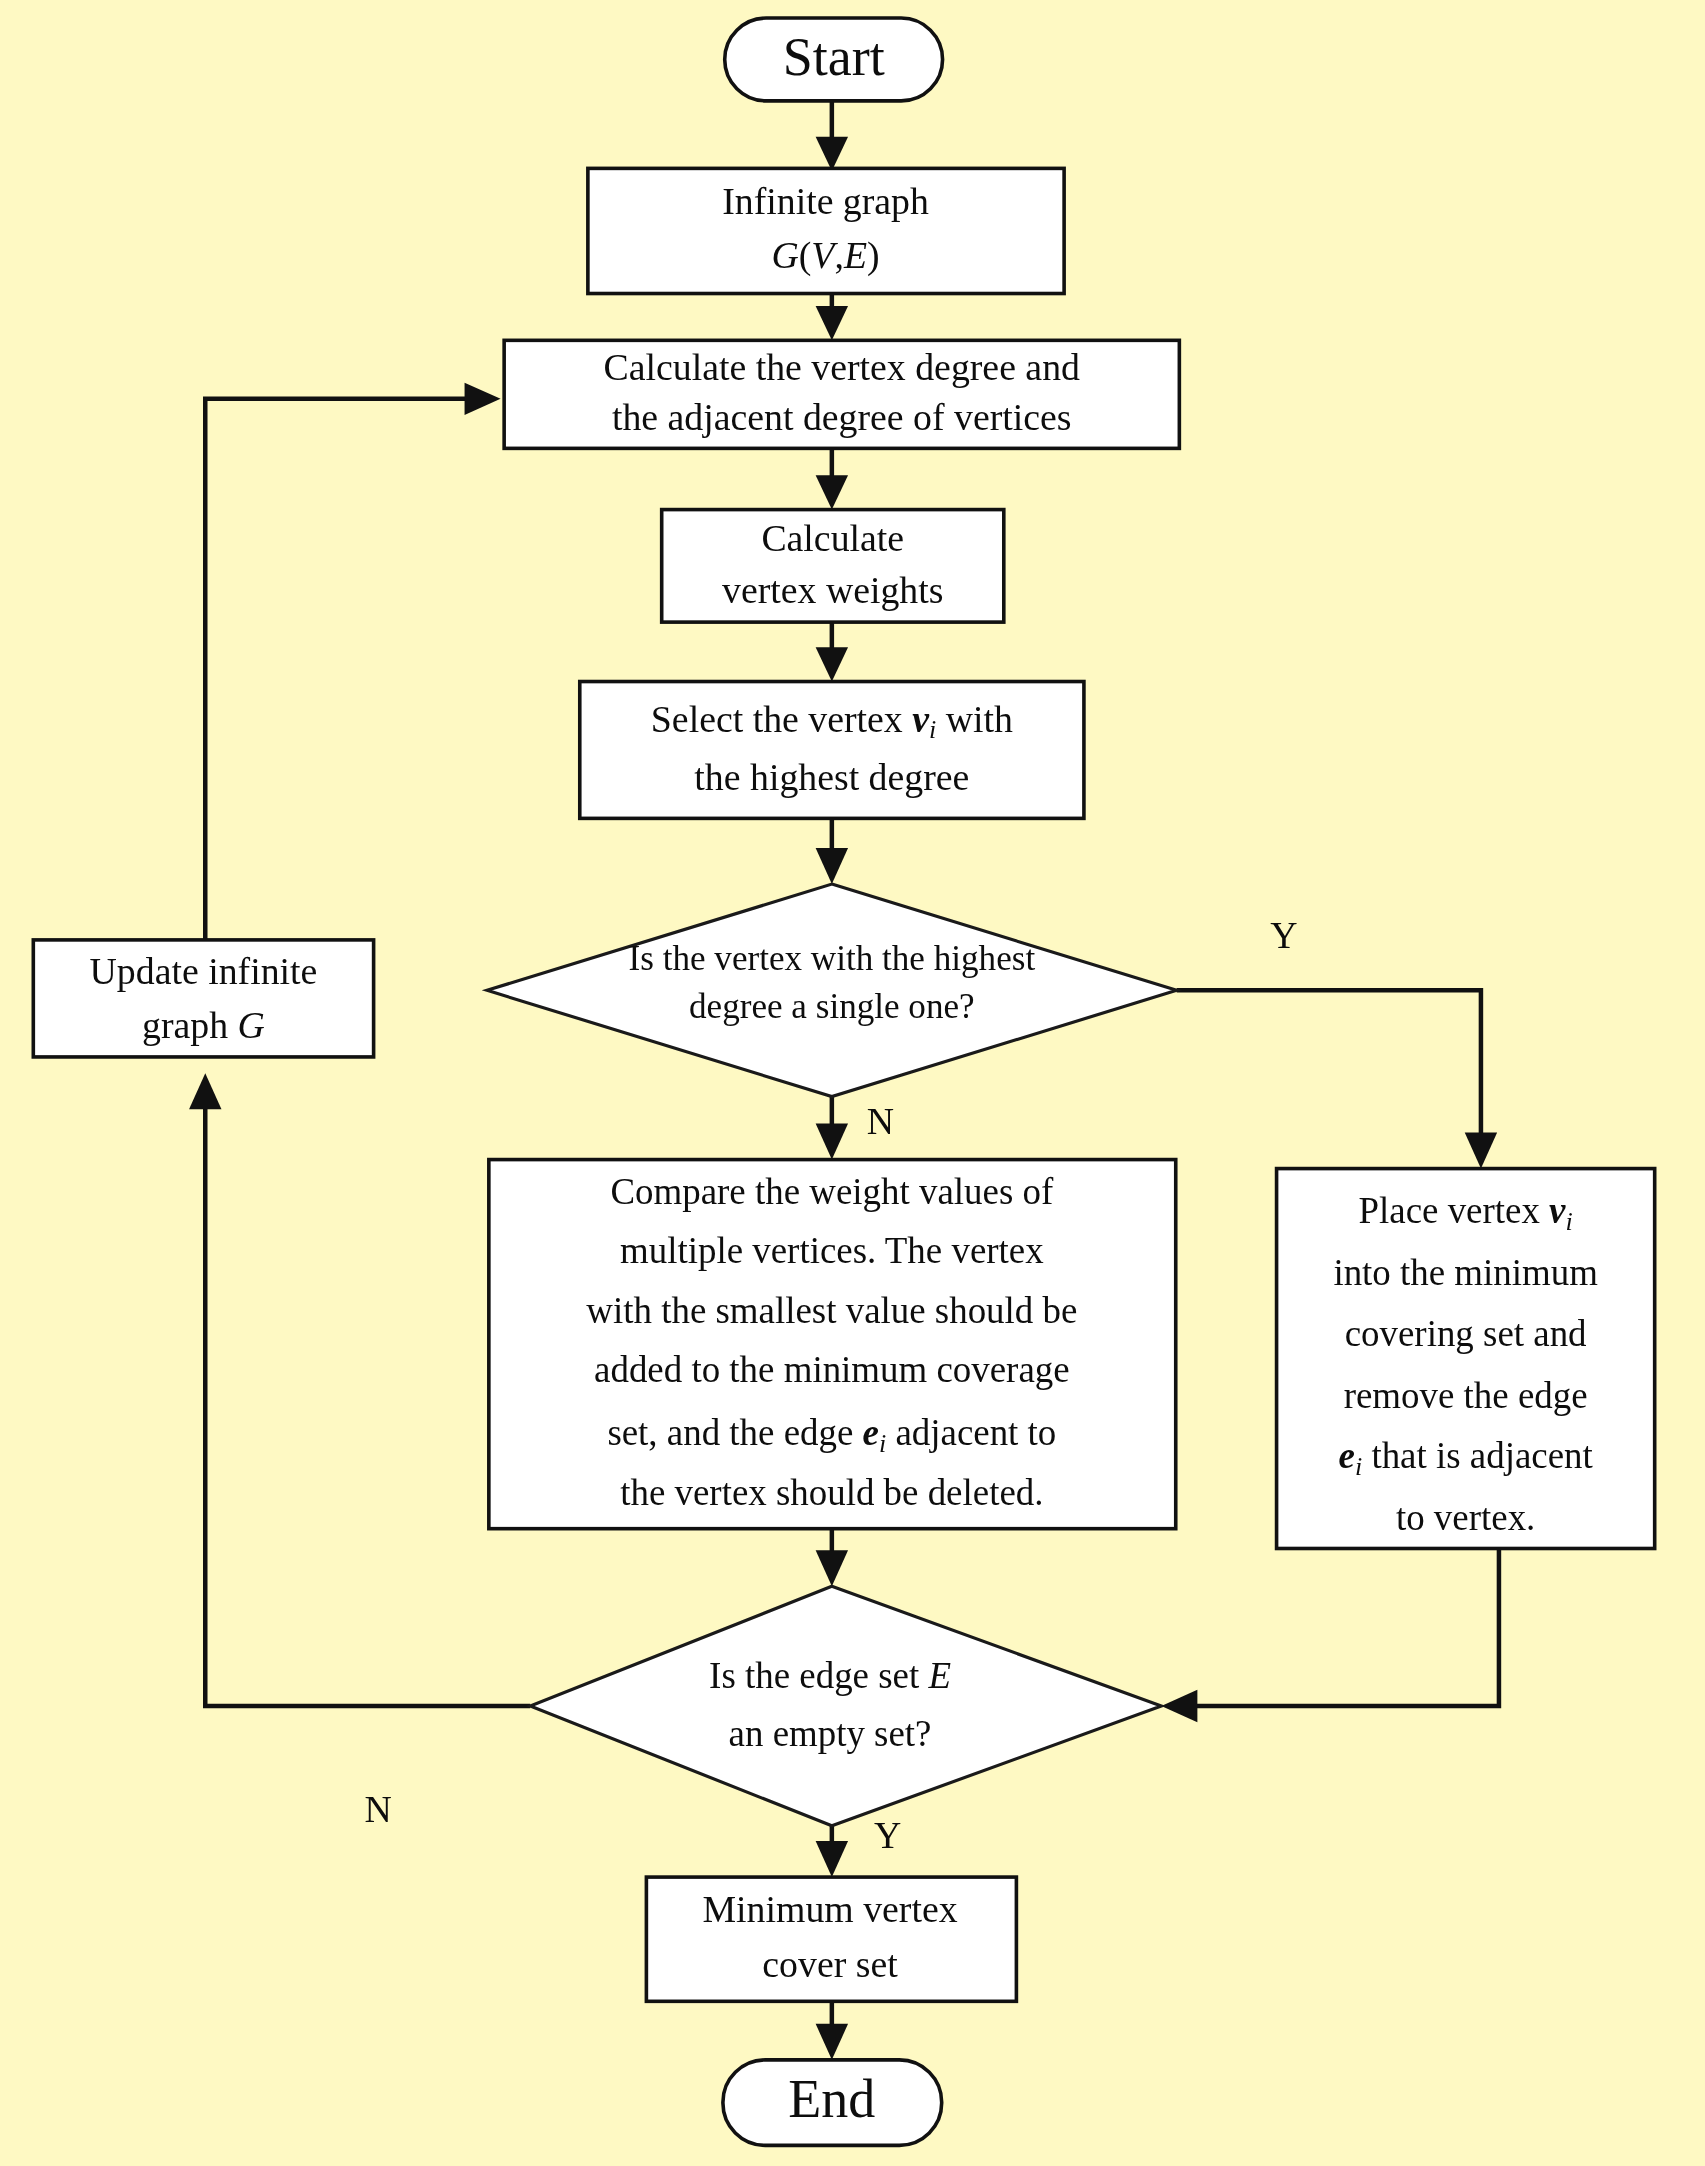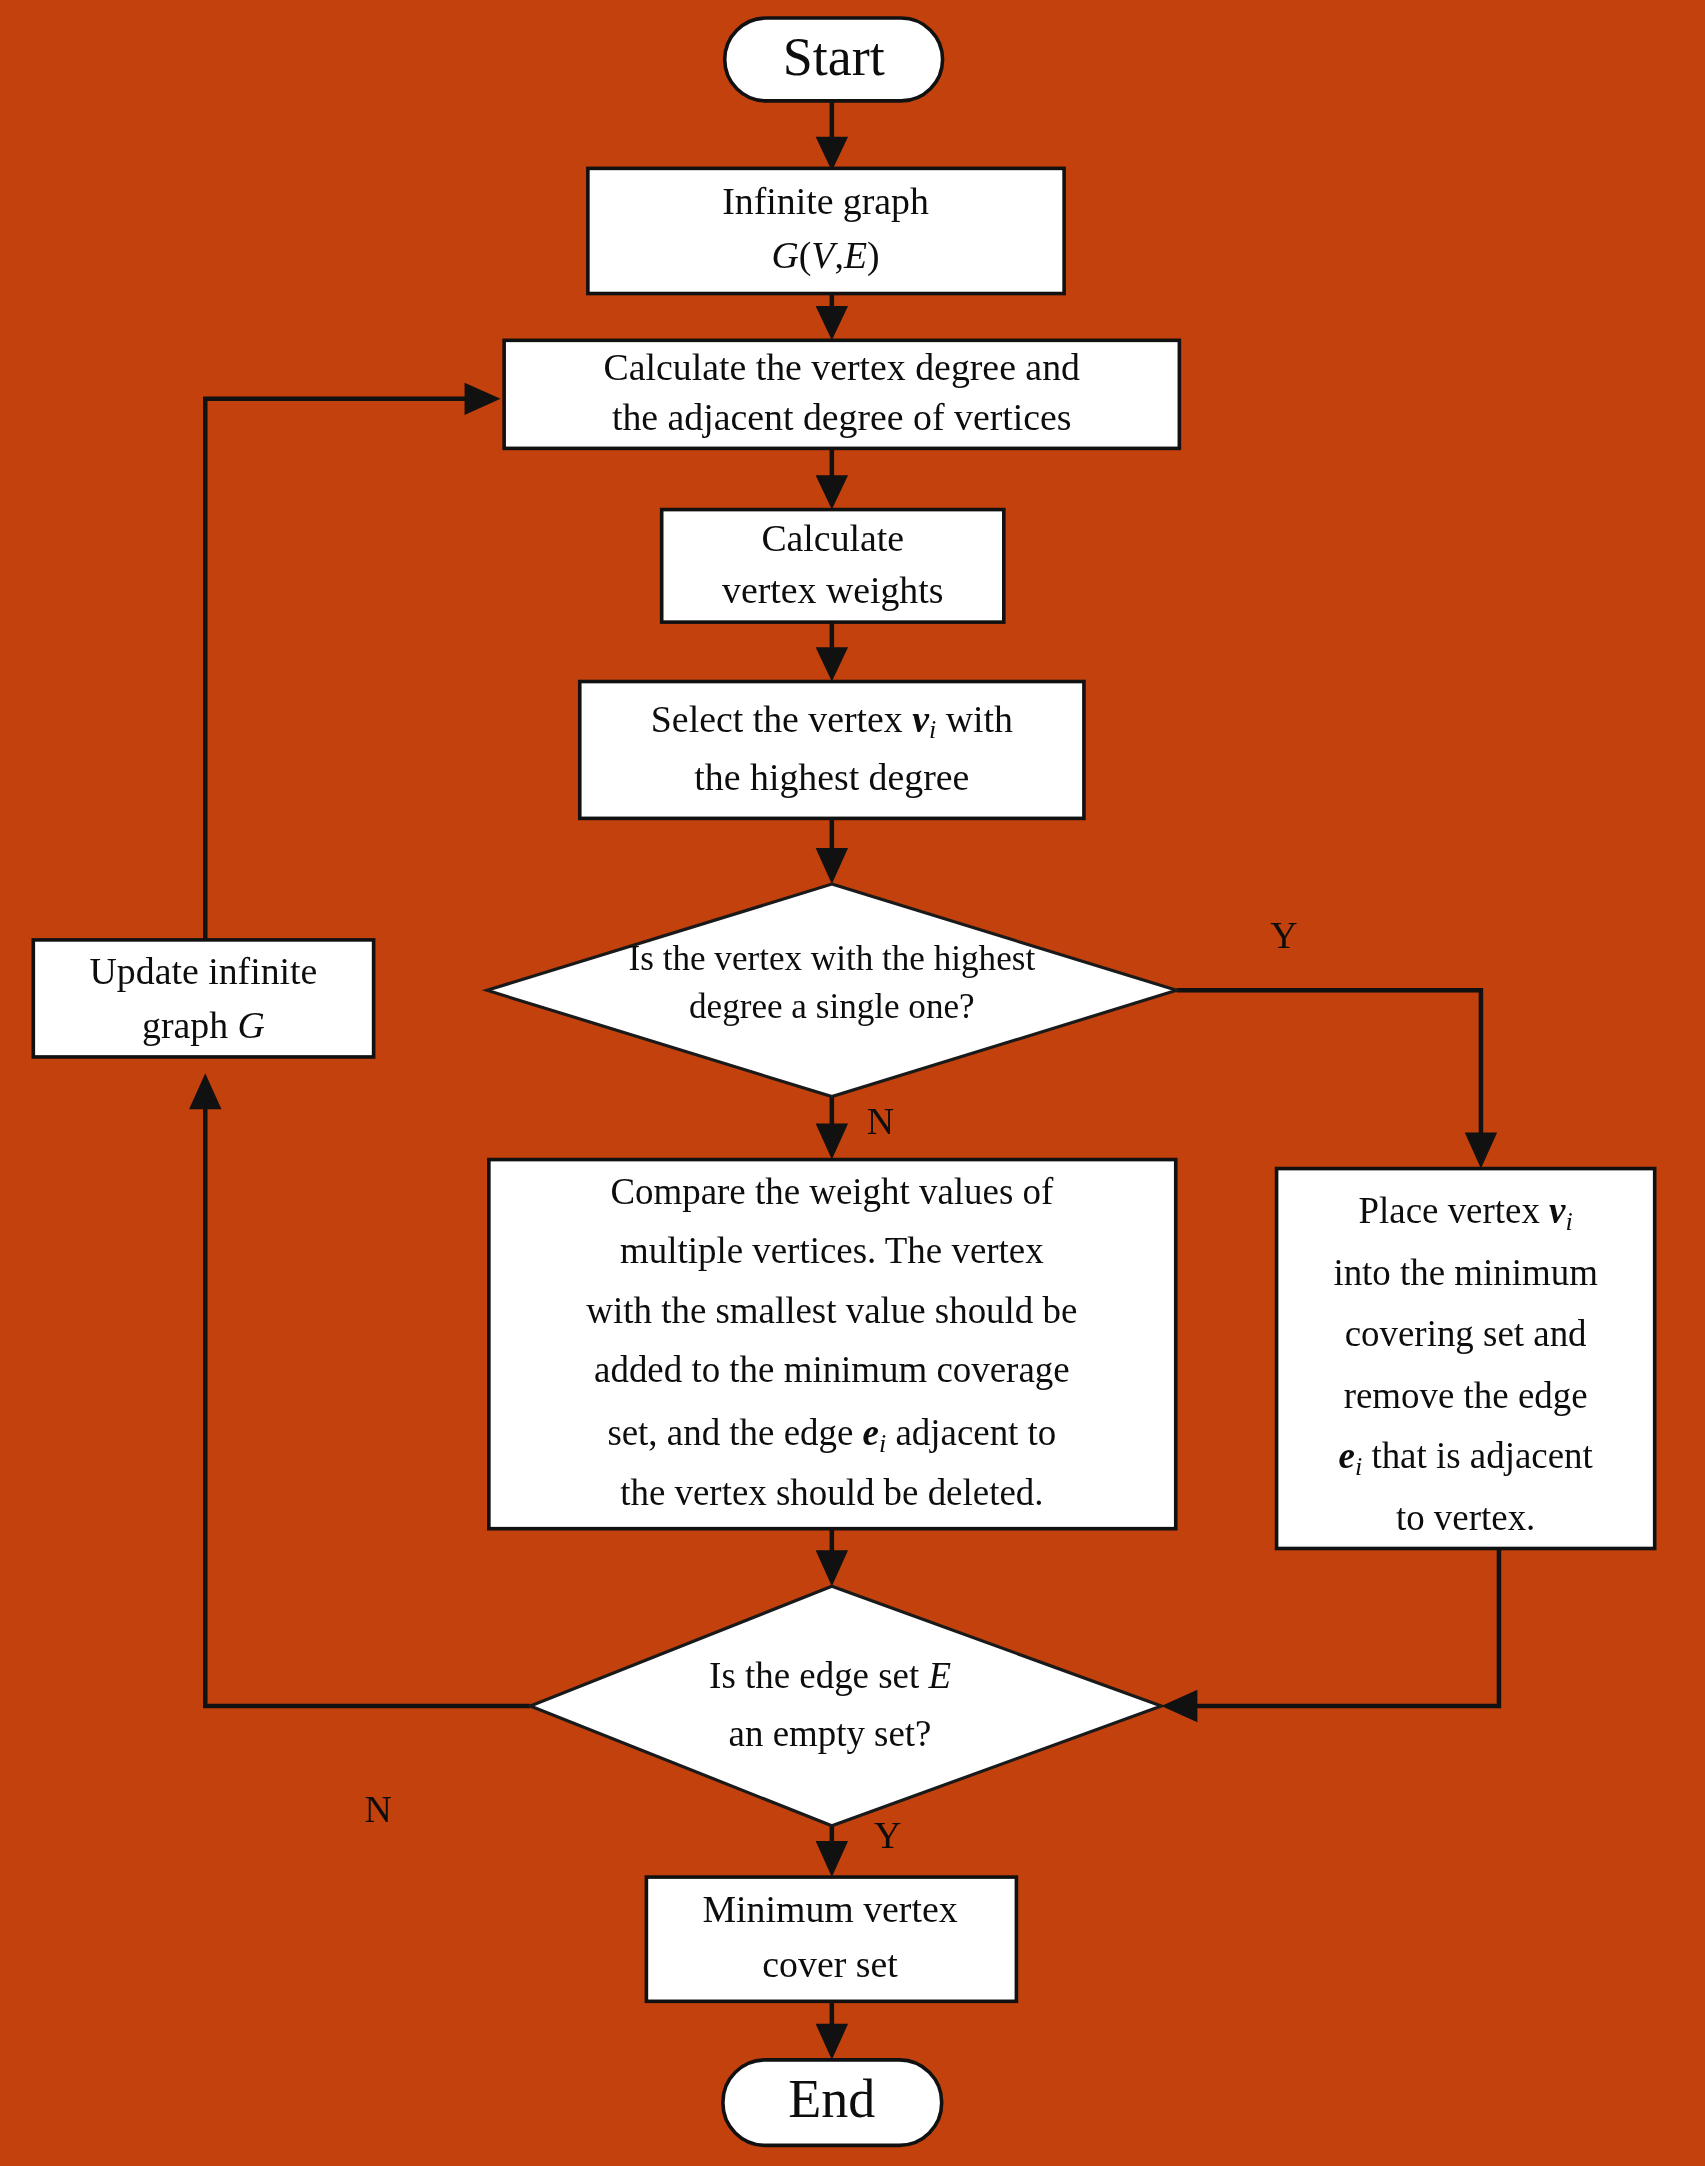--- a/index.html
+++ b/index.html
@@ -7,21 +7,21 @@
     padding: 0;
     background: #ffffff;
   }
   body {
     font-family: "Liberation Serif", "DejaVu Serif", serif;
   }
   #flowchart-root {
     position: relative;
     width: 1706px;
     height: 2167px;
-    background: #c2410c;
+    background: #fef9c3;
     overflow: hidden;
   }
   svg.fc {
     position: absolute;
     top: 0;
     left: 0;
     width: 1706px;
     height: 2167px;
   }
   .shape {

